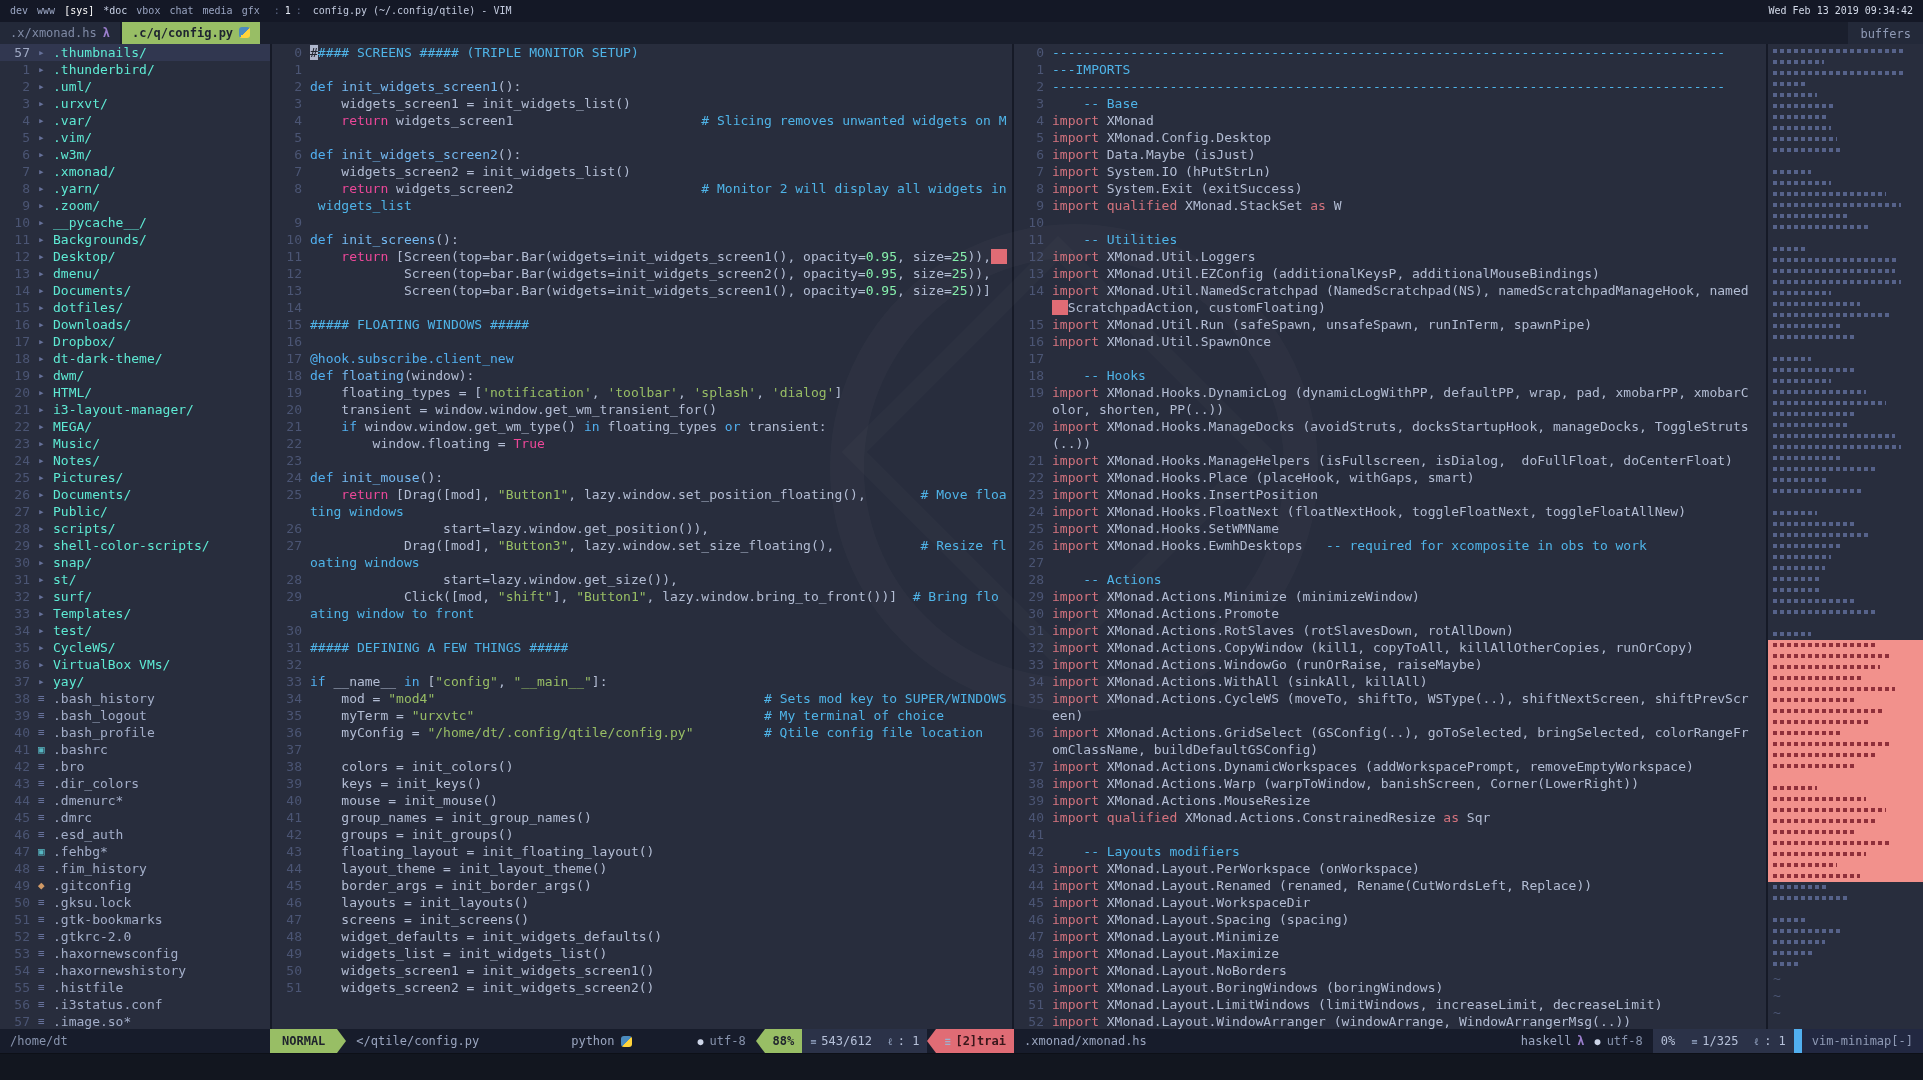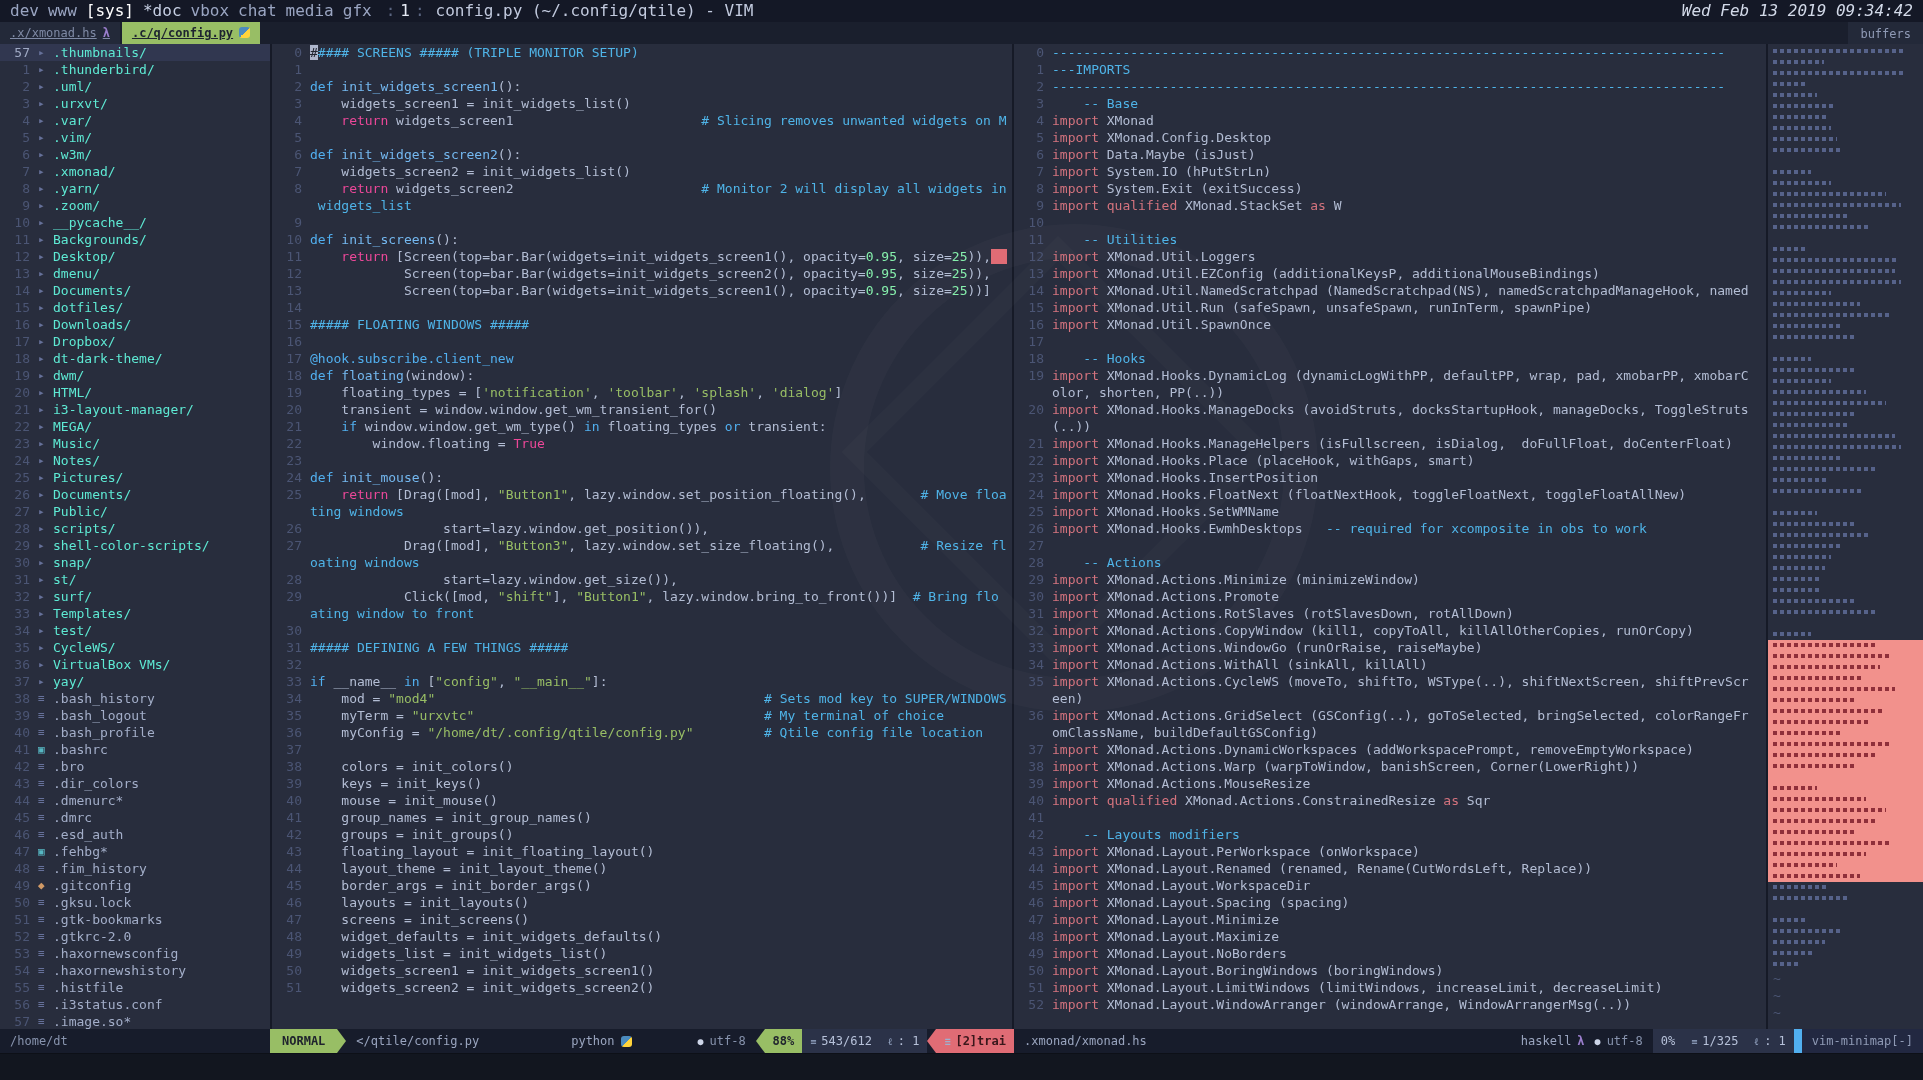--- a/index.html
+++ b/index.html
@@ -1,34 +1,34 @@
 <!DOCTYPE html>
 <html><head>
 <meta charset="utf-8">
 <style>
   html,body{margin:0;padding:0;background:#12161f;}
   body{width:1923px;height:1080px;overflow:hidden;font-family:"DejaVu Sans Mono",monospace;-webkit-font-smoothing:antialiased;}
   .screen{width:1923px;height:1080px;display:flex;flex-direction:column;position:relative;}
 
   
-  #xmobar{height:22px;background:#141826;color:#aab4cf;font-size:16px;display:flex;justify-content:space-between;align-items:center;padding:0 10px;box-sizing:border-box;}
+  #xmobar{height:22px;background:#141826;color:#aab4cf;font-size:10px;display:flex;justify-content:space-between;align-items:center;padding:0 10px;box-sizing:border-box;}
   #xm-left{display:flex;align-items:center;white-space:pre;}
   .ws{margin-right:9px;}
   .ws-current{color:#ffffff;}
   .ws-visible{color:#9aa5c2;}
   .ws-hidden{color:#c7d0e4;}
   .xm-sep{color:#5a6580;margin:0 5px;}
   .xm-layout{color:#e6ebf5;}
   .xm-title{color:#c2cade;margin-left:6px;}
-  #xm-clock{color:#d3dae9;font-style:italic;}
+  #xm-clock{color:#d3dae9;}
 
   
   #tabline{height:22px;background:#1a1f2d;display:flex;align-items:stretch;font-size:12px;color:#7f8aa5;}
   #tabs{display:flex;align-items:stretch;}
-  .tab{display:flex;align-items:center;padding:0 10px;gap:6px;background:#232939;margin-right:2px;text-decoration:underline;}
+  .tab{display:flex;align-items:center;padding:0 10px;gap:6px;background:#232939;margin-right:2px;}
   .tab.active{background:#98be65;color:#1e2330;font-weight:bold;}
   .tab-right{margin-left:auto;padding:12px 12px;display:flex;align-items:center;color:#8f9ab5;background:#232939;}
   .hask-icon{color:#9a7ecc;font-weight:bold;}
   .py-icon{width:11px;height:11px;border-radius:3px;background:linear-gradient(135deg,#4b8bbe 50%,#ffd43b 50%);display:inline-block;flex:none;}
 
   
   #main{height:986px;display:flex;background:#282d3d;position:relative;overflow:hidden;}
   .vsep{width:2px;background:#161a27;flex:none;}
 
   
@@ -254,20 +254,21 @@
         <div class="crow"><span class="gut">5</span><span class="txt"><span class="c-im">import </span><span class="c-pl">XMonad.Config.Desktop</span></span></div>
         <div class="crow"><span class="gut">6</span><span class="txt"><span class="c-im">import </span><span class="c-pl">Data.Maybe (isJust)</span></span></div>
         <div class="crow"><span class="gut">7</span><span class="txt"><span class="c-im">import </span><span class="c-pl">System.IO (hPutStrLn)</span></span></div>
         <div class="crow"><span class="gut">8</span><span class="txt"><span class="c-im">import </span><span class="c-pl">System.Exit (exitSuccess)</span></span></div>
         <div class="crow"><span class="gut">9</span><span class="txt"><span class="c-im">import qualified </span><span class="c-pl">XMonad.StackSet </span><span class="c-im">as</span><span class="c-pl"> W</span></span></div>
         <div class="crow"><span class="gut">10</span><span class="txt"></span></div>
         <div class="crow"><span class="gut">11</span><span class="txt"><span class="c-pl">    </span><span class="c-cm">-- Utilities</span></span></div>
         <div class="crow"><span class="gut">12</span><span class="txt"><span class="c-im">import </span><span class="c-pl">XMonad.Util.Loggers</span></span></div>
         <div class="crow"><span class="gut">13</span><span class="txt"><span class="c-im">import </span><span class="c-pl">XMonad.Util.EZConfig (additionalKeysP, additionalMouseBindings)</span></span></div>
         <div class="crow"><span class="gut">14</span><span class="txt"><span class="c-im">import </span><span class="c-pl">XMonad.Util.NamedScratchpad (NamedScratchpad(NS), namedScratchpadManageHook, named</span></span></div>
+        <div class="crow"><span class="gut"></span><span class="txt"><span class="c-rb">  </span><span class="c-pl">ScratchpadAction, customFloating)</span></span></div>
         <div class="crow"><span class="gut">15</span><span class="txt"><span class="c-im">import </span><span class="c-pl">XMonad.Util.Run (safeSpawn, unsafeSpawn, runInTerm, spawnPipe)</span></span></div>
         <div class="crow"><span class="gut">16</span><span class="txt"><span class="c-im">import </span><span class="c-pl">XMonad.Util.SpawnOnce</span></span></div>
         <div class="crow"><span class="gut">17</span><span class="txt"></span></div>
         <div class="crow"><span class="gut">18</span><span class="txt"><span class="c-pl">    </span><span class="c-cm">-- Hooks</span></span></div>
         <div class="crow"><span class="gut">19</span><span class="txt"><span class="c-im">import </span><span class="c-pl">XMonad.Hooks.DynamicLog (dynamicLogWithPP, defaultPP, wrap, pad, xmobarPP, xmobarC</span></span></div>
         <div class="crow"><span class="gut"></span><span class="txt"><span class="c-pl">olor, shorten, PP(..))</span></span></div>
         <div class="crow"><span class="gut">20</span><span class="txt"><span class="c-im">import </span><span class="c-pl">XMonad.Hooks.ManageDocks (avoidStruts, docksStartupHook, manageDocks, ToggleStruts</span></span></div>
         <div class="crow"><span class="gut"></span><span class="txt"><span class="c-pl">(..))</span></span></div>
         <div class="crow"><span class="gut">21</span><span class="txt"><span class="c-im">import </span><span class="c-pl">XMonad.Hooks.ManageHelpers (isFullscreen, isDialog,  doFullFloat, doCenterFloat)</span></span></div>
         <div class="crow"><span class="gut">22</span><span class="txt"><span class="c-im">import </span><span class="c-pl">XMonad.Hooks.Place (placeHook, withGaps, smart)</span></span></div>

